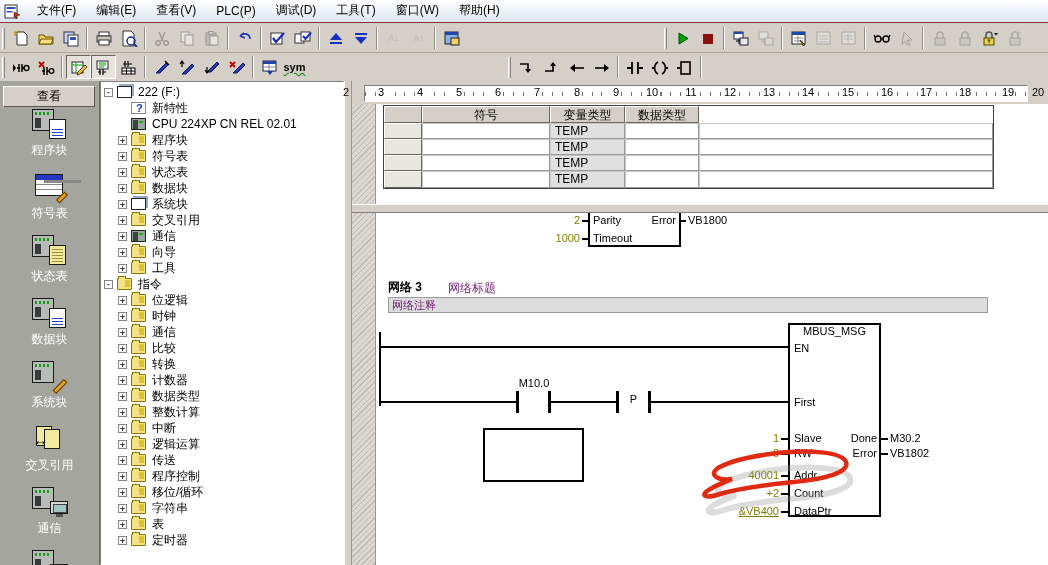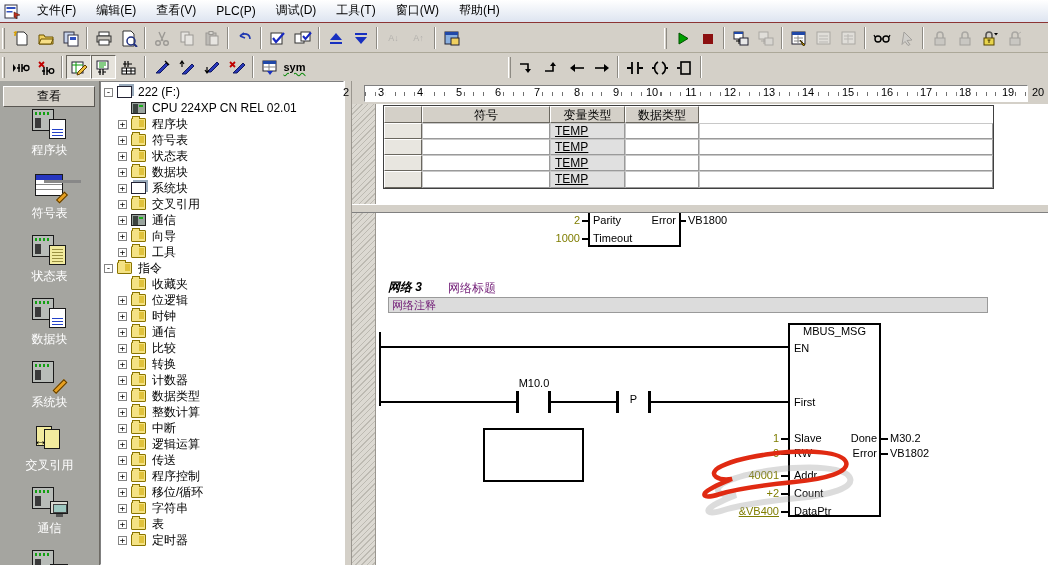--- a/index.html
+++ b/index.html
@@ -99,21 +99,21 @@
   #panel-top { position:absolute; left:376px; top:104px; width:672px; height:100px; background:#fff; }
   #hsplit { position:absolute; left:352px; top:204px; width:696px; height:9px; background:#d4d0c8;
     border-top:1px solid #fff; border-bottom:1px solid #808080; }
   #panel-bot { position:absolute; left:376px; top:213px; width:672px; height:352px; background:#fff; }
 
   
   .vt-row { position:absolute; left:384px; display:flex; }
   .vt-cell { border:1px solid; font-size:12px; overflow:hidden; white-space:nowrap; }
   .vt-head { background:#d4d0c8; border-color:#fff #6a675f #6a675f #fff; text-align:center; font-size:12px; }
   .vt-stub { background:#e8e6e0; border-color:#fff #6a675f #6a675f #fff; }
-  .vt-data { background:#fff; border-color:#c8c8c8 #9a9a9a #9a9a9a #c8c8c8; padding-left:4px;text-decoration:underline; }
+  .vt-data { background:#fff; border-color:#c8c8c8 #9a9a9a #9a9a9a #c8c8c8; padding-left:4px; }
   .vt-temp { background:#e0e0e0; }
   #vt-outline { position:absolute; left:383px; top:105px; width:611px; height:84px; border:1px solid #404040; pointer-events:none; }
 
   
   .hl { position:absolute; height:2px; background:#000; }
   .vl { position:absolute; width:2px; background:#000; }
   .lbl { position:absolute; font-size:11px; white-space:nowrap; }
   .olive { color:#7f7d00; }
   .rt { text-align:right; }
   .green { color:#701a75; }
@@ -528,20 +528,25 @@
 </div>
 
 <div id="tree">
   <div class="trow">
       <span class="exp">-</span>
       <span class="tico ico-project"></span>
       <span class="tl">222 (F:)</span>
     </div>
   <div class="trow lvl1">
       <span class="noexp"></span>
+      <span class="tico ico-help"></span>
+      <span class="tl">新特性</span>
+    </div>
+  <div class="trow lvl1">
+      <span class="noexp"></span>
       <span class="tico ico-cpu"></span>
       <span class="tl">CPU 224XP CN REL 02.01</span>
     </div>
   <div class="trow lvl1">
       <span class="exp">+</span>
       <span class="tico ico-folder"></span>
       <span class="tl">程序块</span>
     </div>
   <div class="trow lvl1">
       <span class="exp">+</span>
@@ -580,25 +585,20 @@
     </div>
   <div class="trow lvl1">
       <span class="exp">+</span>
       <span class="tico ico-folder"></span>
       <span class="tl">工具</span>
     </div>
   <div class="trow">
       <span class="exp">-</span>
       <span class="tico ico-folder"></span>
       <span class="tl">指令</span>
-    </div>
-  <div class="trow lvl1">
-      <span class="noexp"></span>
-      <span class="tico ico-folder"></span>
-      <span class="tl">收藏夹</span>
     </div>
   <div class="trow lvl1">
       <span class="exp">+</span>
       <span class="tico ico-folder"></span>
       <span class="tl">位逻辑</span>
     </div>
   <div class="trow lvl1">
       <span class="exp">+</span>
       <span class="tico ico-folder"></span>
       <span class="tl">时钟</span>
@@ -749,21 +749,21 @@
 <span class="lbl olive rt" style="left:552px; top:214px; width:28px;">2</span>
 <div class="hl" style="left:582px; top:220px; width:6px;"></div>
 <span class="lbl" style="left:593px; top:214px;">Parity</span>
 <span class="lbl rt" style="left:630px; top:214px; width:46px;">Error</span>
 <div class="hl" style="left:679px; top:220px; width:7px;"></div>
 <span class="lbl" style="left:688px; top:214px;">VB1800</span>
 <span class="lbl olive rt" style="left:546px; top:232px; width:34px;">1000</span>
 <div class="hl" style="left:582px; top:238px; width:6px;"></div>
 <span class="lbl" style="left:593px; top:232px;">Timeout</span>
 
-<span class="lbl" style="left:388px; top:279px; font-size:12px; font-weight:bold;font-style:italic;">网络 3</span>
+<span class="lbl" style="left:388px; top:279px; font-size:12px; font-weight:bold;">网络 3</span>
 <span class="lbl green" style="left:448px; top:280px; font-size:12px;">网络标题</span>
 <div id="netcomment"><span class="green">网络注释</span></div>
 
 <div class="vl" style="left:379px; top:332px; height:74px;"></div>
 <div class="hl" style="left:379px; top:346px; width:409px;"></div>
 
 <div class="hl" style="left:379px; top:401px; width:138px;"></div>
 <div class="vl" style="left:516px; top:391px; height:22px; width:3px;"></div>
 <div class="vl" style="left:548px; top:391px; height:22px; width:3px;"></div>
 <span class="lbl" style="left:500px; top:377px; width:68px; text-align:center;">M10.0</span>

